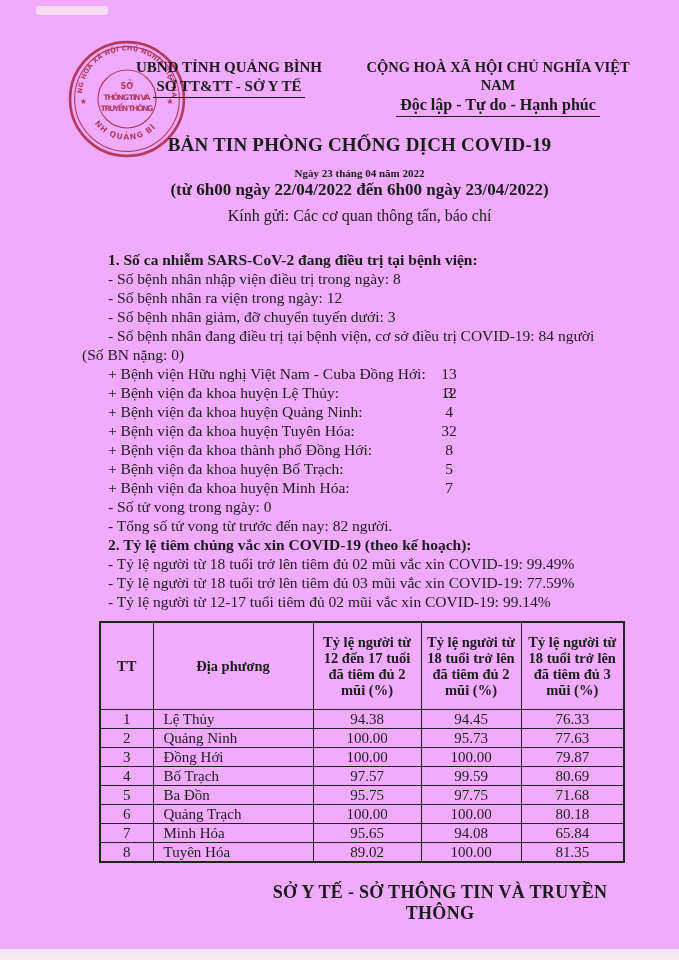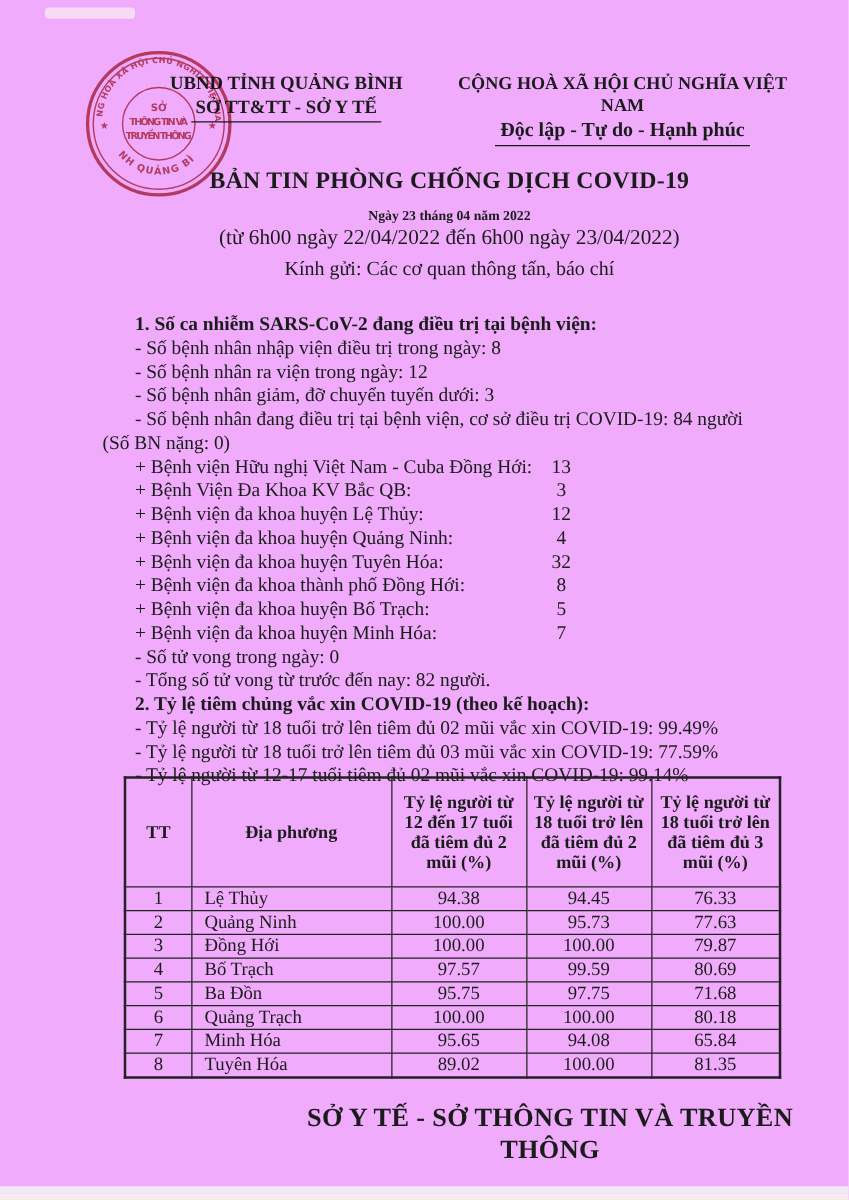--- a/index.html
+++ b/index.html
@@ -17,42 +17,42 @@
     font-weight:bold;font-size:14.5px;line-height:18px;}
   .org-right .motto{display:inline-block;font-size:16px;border-bottom:1.6px solid #1b1b1b;
     padding:0 4px 2px;margin-top:2px;}
   
   .seal{position:absolute;left:66px;top:38px;width:122px;height:122px;
     opacity:.86;mix-blend-mode:multiply;pointer-events:none;}
   
   .title-block{position:absolute;left:40px;right:0;top:134px;text-align:center;}
   .main-title{font-size:19px;font-weight:bold;letter-spacing:.2px;}
   .date-line{font-size:11px;font-weight:bold;margin-top:11px;}
-  .period-line{font-size:17px;font-weight:normal;margin-top:1px;}
+  .period-line{font-size:17px;font-weight:bold;margin-top:1px;}
   .salutation{font-size:16px;margin-top:7px;}
   
   .body{position:absolute;left:82px;top:250px;width:566px;
     font-size:15.5px;line-height:19px;}
   .para{margin:0;text-indent:26px;}
   .cont{margin:0;text-indent:0;}
   .bold{font-weight:bold;}
   .h-line{position:relative;margin:0;padding-left:26px;}
   .h-count{position:absolute;left:346px;top:0;width:42px;text-align:center;}
   
   .vax-table{position:absolute;left:99px;top:621px;border-collapse:collapse;
     table-layout:fixed;width:524px;border:2.5px solid #222;}
   .vax-table td,.vax-table th{border:1.6px solid #222;overflow:hidden;}
   .vax-table th{font-size:14.5px;font-weight:bold;line-height:16px;
     padding:3px 2px;height:80px;vertical-align:middle;text-align:center;}
   .vax-table td{font-size:15px;height:18px;padding:0 2px;text-align:center;
     vertical-align:middle;}
   .vax-table td.cell-name{text-align:left;padding-left:10px;}
   
   .footer{position:absolute;left:240px;top:882px;width:400px;text-align:center;
-    font-weight:bold;font-size:21px;letter-spacing:.3px;}
+    font-weight:bold;font-size:18px;letter-spacing:.3px;}
   
   .strip-green{position:absolute;left:0;bottom:5px;width:100%;height:6px;
     background:#f4f7f2;opacity:.8;}
   .strip-pink{position:absolute;left:0;bottom:0;width:100%;height:5px;
     background:#f7ebf0;}
   .smudge{position:absolute;left:36px;top:6px;width:72px;height:9px;
     background:#f9eef1;border-radius:3px;opacity:.7;}
   .seal-sans{font-family:"DejaVu Sans","Liberation Sans",sans-serif;}
 </style>
 </head>
@@ -110,21 +110,20 @@
     <p class="para">- Số bệnh nhân ra viện trong ngày: 12</p>
     <p class="para">- Số bệnh nhân giảm, đỡ chuyển tuyến dưới: 3</p>
     <p class="para">- Số bệnh nhân đang điều trị tại bệnh viện, cơ sở điều trị COVID-19: 84 người</p>
     <p class="cont">(Số BN nặng: 0)</p>
 
     <p class="h-line">
       <span>+ Bệnh viện Hữu nghị Việt Nam - Cuba Đồng Hới:</span>
       <span class="h-count">13</span>
     </p>
     <p class="h-line">
-      <span>+ Bệnh Viện Đa Khoa KV Bắc QB:</span>
       <span class="h-count">3</span>
     </p>
     <p class="h-line">
       <span>+ Bệnh viện đa khoa huyện Lệ Thủy:</span>
       <span class="h-count">12</span>
     </p>
     <p class="h-line">
       <span>+ Bệnh viện đa khoa huyện Quảng Ninh:</span>
       <span class="h-count">4</span>
     </p>

